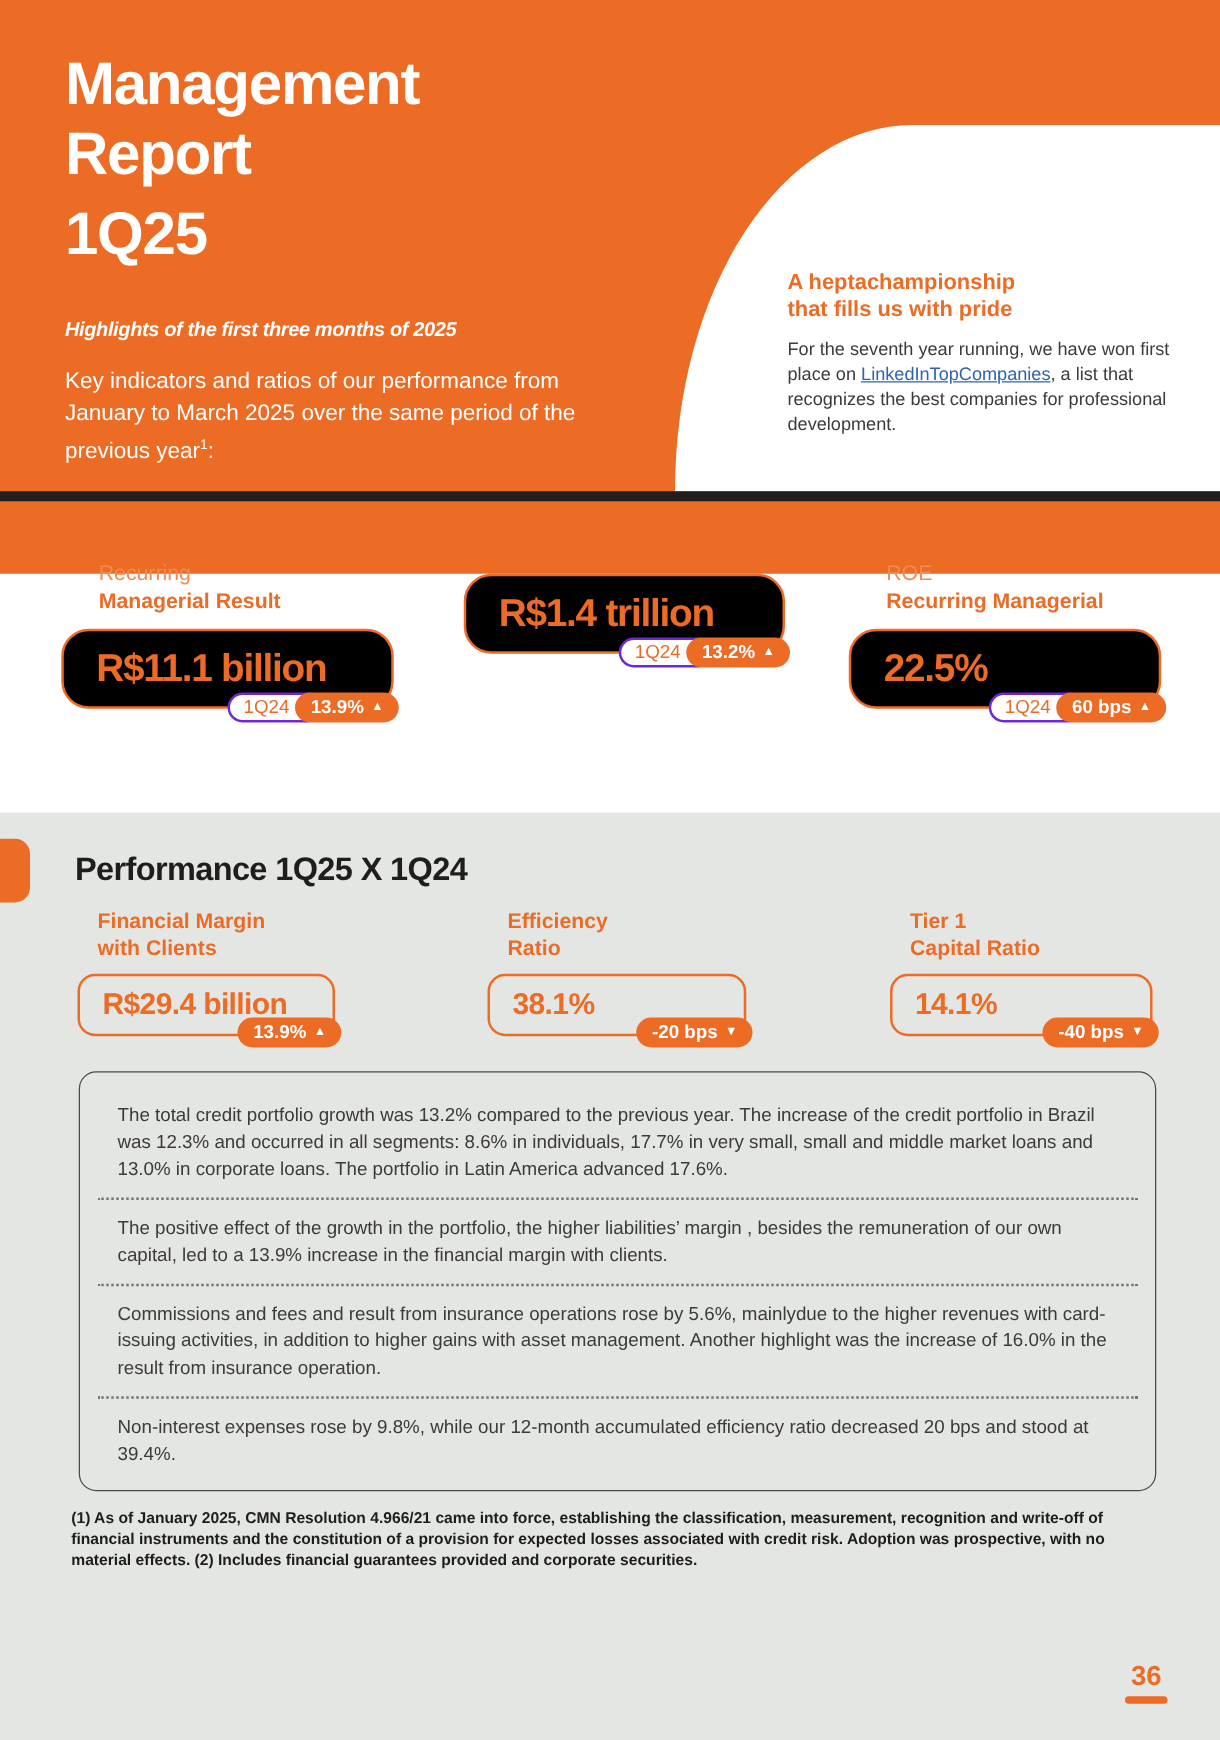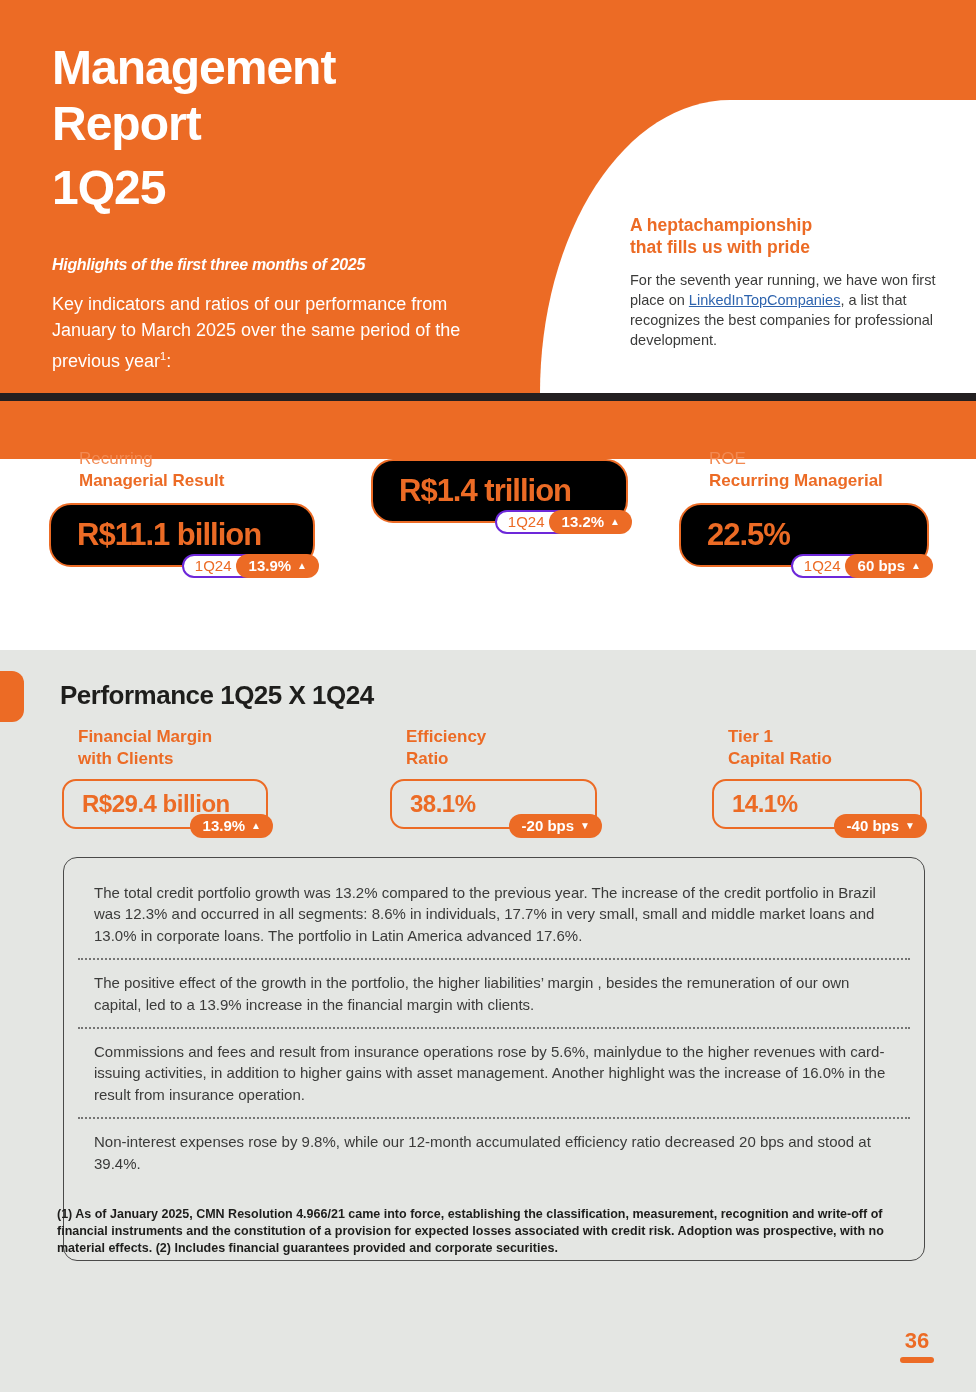--- a/index.html
+++ b/index.html
@@ -105,21 +105,21 @@
   .p-label { padding-left:16px; font-size:17px; line-height:22px; color:#EC6B25; font-weight:bold; }
   .p-label span { display:block; }
   .p-box {
     position:relative; margin-top:9px; height:50px;
     border:2px solid #EC6B25; border-radius:14px;
     display:flex; align-items:center; padding-left:18px;
   }
   .p-box .badge { right:-7px; bottom:-11px; }
 
   .narrative-box {
-    position:absolute; left:63px; top:207px; width:862px; height:404px;
+    position:absolute; left:63px; top:207px; width:862px; height:336px;
     border:1.5px solid #4A4A49; border-radius:14px;
     padding:24px 30px 18px 30px;
     color:#3B3B3A; font-size:15px; line-height:21.4px;
   }
   .narrative-box p { margin:0; }
   .dotted-sep {
     border:0; border-top:2px dotted #757574;
     margin:12px -16px 12px -16px; height:0;
   }
 

